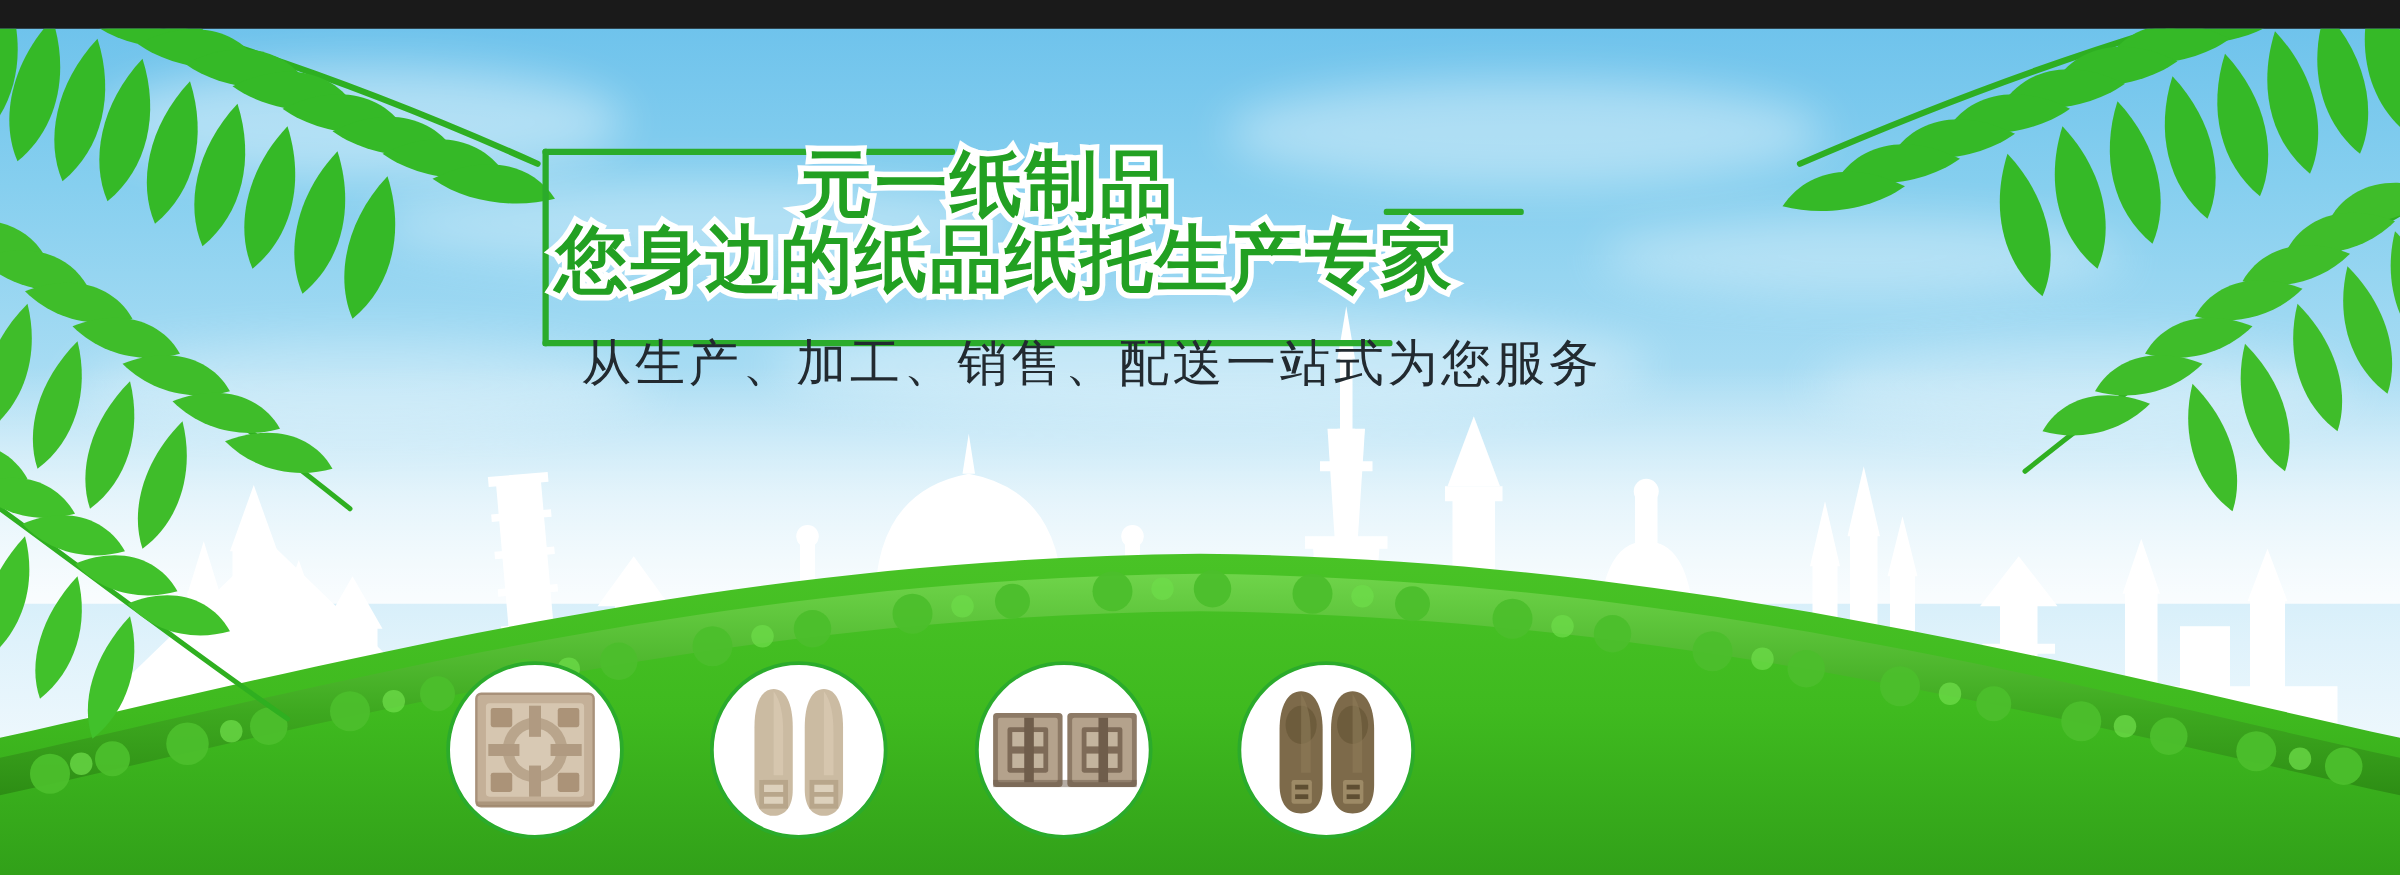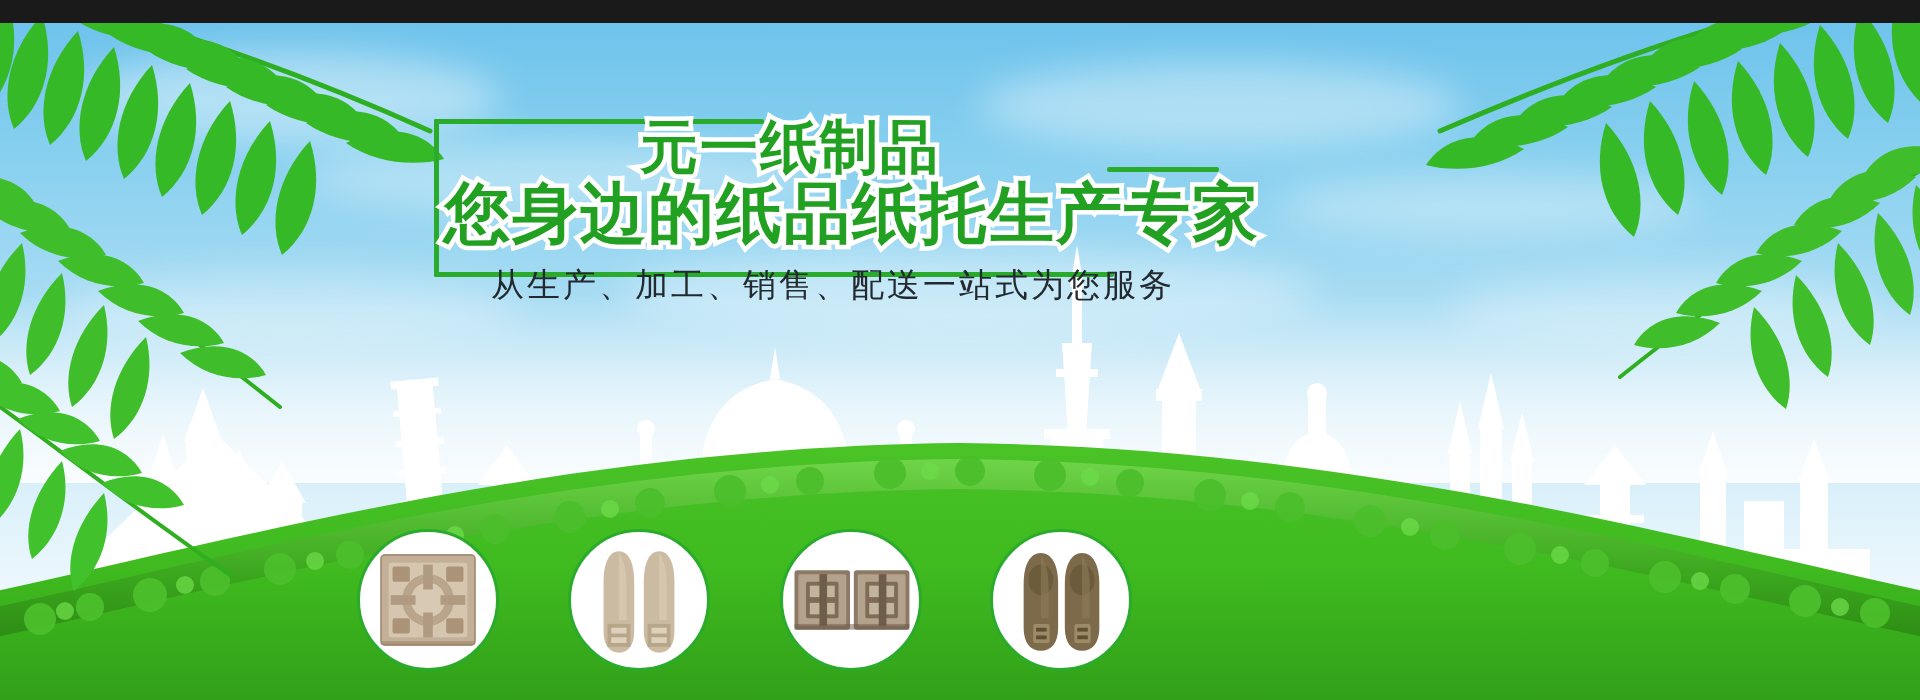--- a/index.html
+++ b/index.html
@@ -66,25 +66,25 @@
     position:absolute;
     color:#22a022;
     font-weight:900;
     letter-spacing:2px;
     white-space:nowrap;
     -webkit-text-stroke:9px #ffffff;
     paint-order:stroke fill;
     font-family:"DejaVu Sans","Liberation Sans",sans-serif;
   }
   .title-main{ left:206px; top:-10px; font-size:58px; }
-  .title-sub { left:10px;  top:50px;  font-size:66px;font-family:Liberation Serif, serif; }
+  .title-sub { left:10px;  top:50px;  font-size:58px;font-family:Liberation Serif, serif; }
 
   .tagline{
-    position:absolute; left:491px; top:240px;
-    font-size:33px; color:#222a30; letter-spacing:3px;
+    position:absolute; left:465px; top:240px;
+    font-size:40px; color:#222a30; letter-spacing:3px;
     font-family:"DejaVu Sans","Liberation Sans",sans-serif;
     white-space:nowrap;
   }
 
   
   .products{ position:absolute; left:0; bottom:0; width:1920px; height:260px; }
   .pcircle{
     position:absolute; bottom:52px;
     width:142px; height:142px; border-radius:50%;
     background:#ffffff; border:3px solid #2bab2b;

